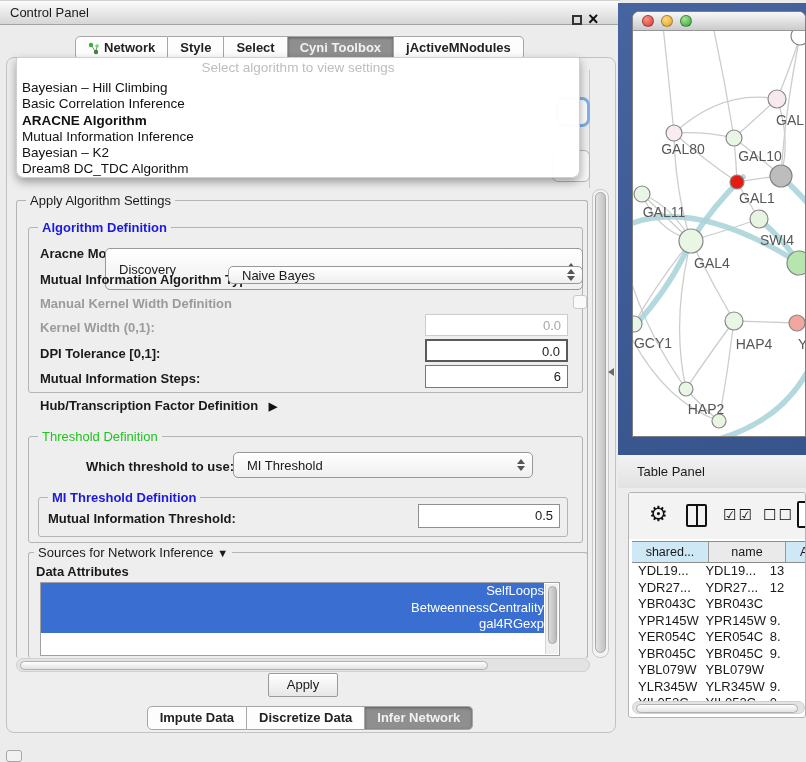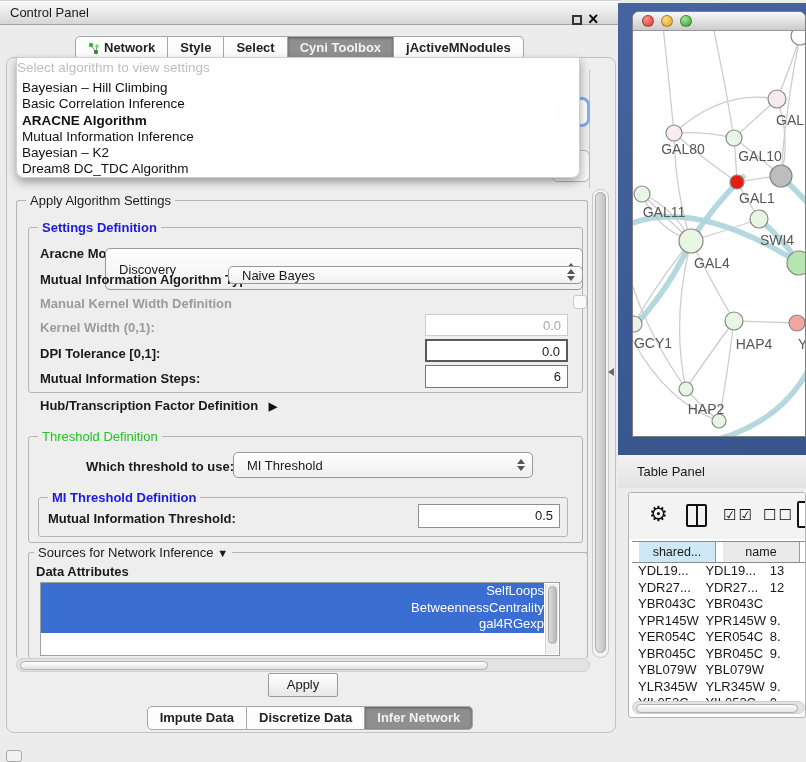--- a/index.html
+++ b/index.html
@@ -37,21 +37,21 @@
   .tab:last-child  { border-radius:0 5px 5px 0; }
   .tab.sel { background:var(--tab_selected_bg); color:#f2f2f2; box-shadow:inset 0 1px 3px rgba(0,0,0,.35); }
 
   
   .menu {
     left:16px; top:57px; width:564px; height:121px; z-index:10;
     background:rgba(255,255,255,.97); border:1px solid #cfcfcf;
     border-radius:2px 2px 8px 8px; box-shadow:0 4px 10px rgba(0,0,0,.35);
     overflow:hidden;
   }
-  .menu-header { text-align:left; color:#bdbdbd; font-size:13.5px; line-height:20px; height:22px; }
+  .menu-header { text-align:center; color:#bdbdbd; font-size:13.5px; line-height:20px; height:22px; }
   .menu-item { font-size:13.5px; line-height:16.3px; padding-left:5px; color:#111; }
   .menu-item.bold { font-weight:bold; }
   .ghost-combo { left:556px; top:97px; width:34px; height:30px; z-index:5;
     border:3px solid #7fb0e8; border-radius:8px; background:#fff; }
   .ghost-line { left:589px; top:70px; width:1px; height:118px; background:#c8c8c8; z-index:4; }
   .ghost-box  { left:552px; top:150px; width:38px; height:32px; z-index:4;
     border:1px solid #b5b5b5; border-radius:6px; background:#f6f6f6; }
 
   
   .group { border:1px solid #b4b4b4; border-radius:3px; }
@@ -122,21 +122,21 @@
   .tp-panel { left:628px; top:492px; width:178px; height:226px;
     background:#fff; border:1px solid #b4b4b4; border-radius:3px; overflow:hidden; }
   .tp-toolbar { position:absolute; left:0; top:0; width:100%; height:46px; background:#f3f3f3; }
   .gear { position:absolute; left:20px; top:9px; font-size:21px; color:#111; }
   .split-icon { position:absolute; left:57px; top:11px; width:21px; height:23px; border:2px solid #111; border-radius:2px; }
   .split-icon i { position:absolute; left:8px; top:0; width:2px; height:19px; background:#111; }
   .cb-glyphs { position:absolute; font-size:15px; letter-spacing:2px; color:#111; top:13px; }
   .page-icon { position:absolute; left:168px; top:8px; width:18px; height:27px; border:2px solid #111; border-radius:2px; background:#fff;}
   .th-row { position:absolute; left:3px; top:48px; display:flex; height:22px;
     border-top:1px solid #8b8b8b; border-bottom:1px solid #8b8b8b; font-size:12.5px; }
-  .th { border-right:1px solid #9a9a9a; text-align:center; line-height:20px; overflow:hidden; white-space:nowrap;margin-left:7px;}
+  .th { border-right:1px solid #9a9a9a; text-align:center; line-height:20px; overflow:hidden; white-space:nowrap;}
   .tbody { position:absolute; left:3px; top:70px; width:175px; height:138px; overflow:hidden; }
   .tr { display:flex; height:16.5px; line-height:16.5px; font-size:13px; }
   .td { overflow:hidden; white-space:nowrap; padding-left:6px; }
 
   .splitter-arrow { left:608px; top:368px; width:0; height:0;
     border-top:4px solid transparent; border-bottom:4px solid transparent; border-right:6px solid #6a6a6a; }
   .mini-square { left:6px; top:750px; width:16px; height:12px; background:#f2f2f2;
     border:1px solid #a8a8a8; border-radius:3px; }
   .remnant-box { left:506px; top:0; width:18px; height:7px; background:#d9d9d9; border:1px solid #c0c0c0; border-radius:2px;}
   .remnant-line { left:97px; top:0; width:1px; height:6px; background:#cfcfcf; }
@@ -193,21 +193,21 @@
       <div class="menu-item">Mutual Information Inference</div>
       <div class="menu-item">Bayesian – K2</div>
       <div class="menu-item">Dream8 DC_TDC Algorithm</div>
     </div>
 </div>
 
 <div class="abs group" style="left:16px; top:200px; width:572px; height:458px; border-bottom:none;"></div>
 <div class="abs group-title" style="left:26px; top:193px;">Apply Algorithm Settings</div>
 
 <div class="abs group" style="left:28px; top:227px; width:555px; height:166px;"></div>
-<div class="abs group-title blue" style="left:38px; top:220px;">Settings Definition</div>
+<div class="abs group-title blue" style="left:38px; top:220px;">Algorithm Definition</div>
 
 <div class="abs lbl" style="left:40px; top:246px;">Aracne Mode:</div>
 <div class="abs combo" style="left:105px; top:248px; width:478px; height:42px;">
   <span>Discovery</span>
   <span class="stepper">
       <i class="up"></i>
       <i class="down"></i>
     </span>
 </div>
 

